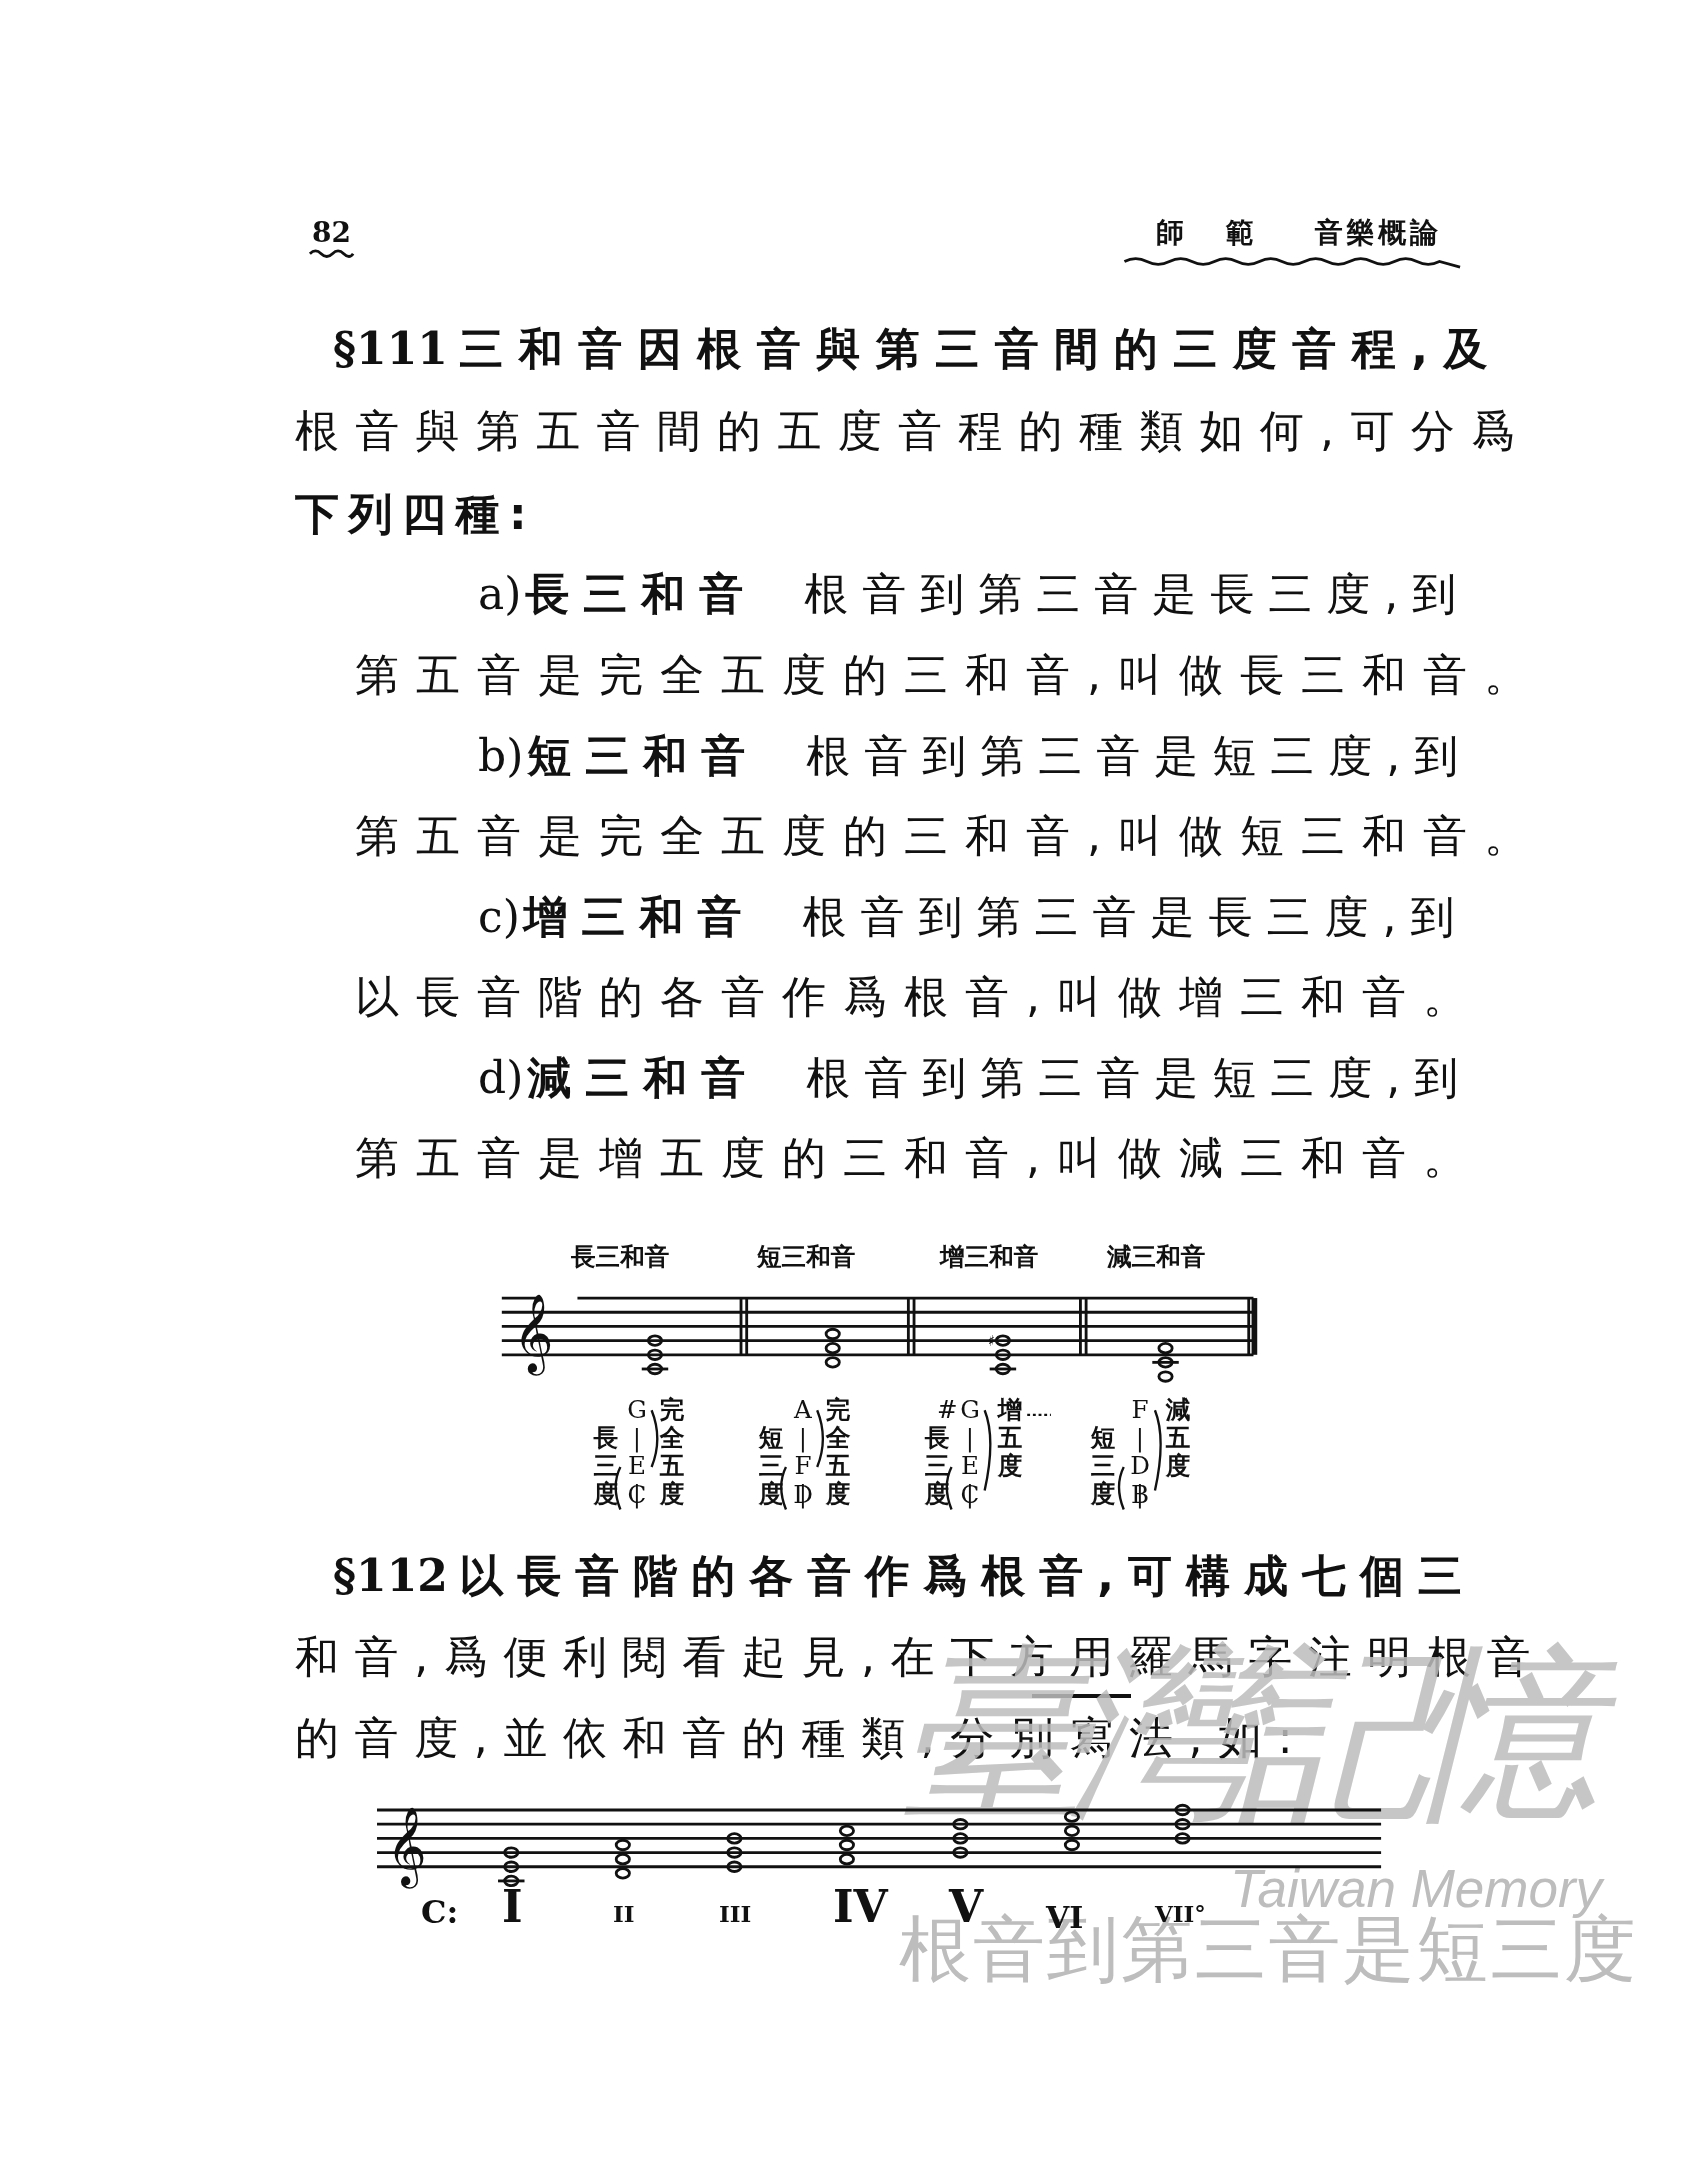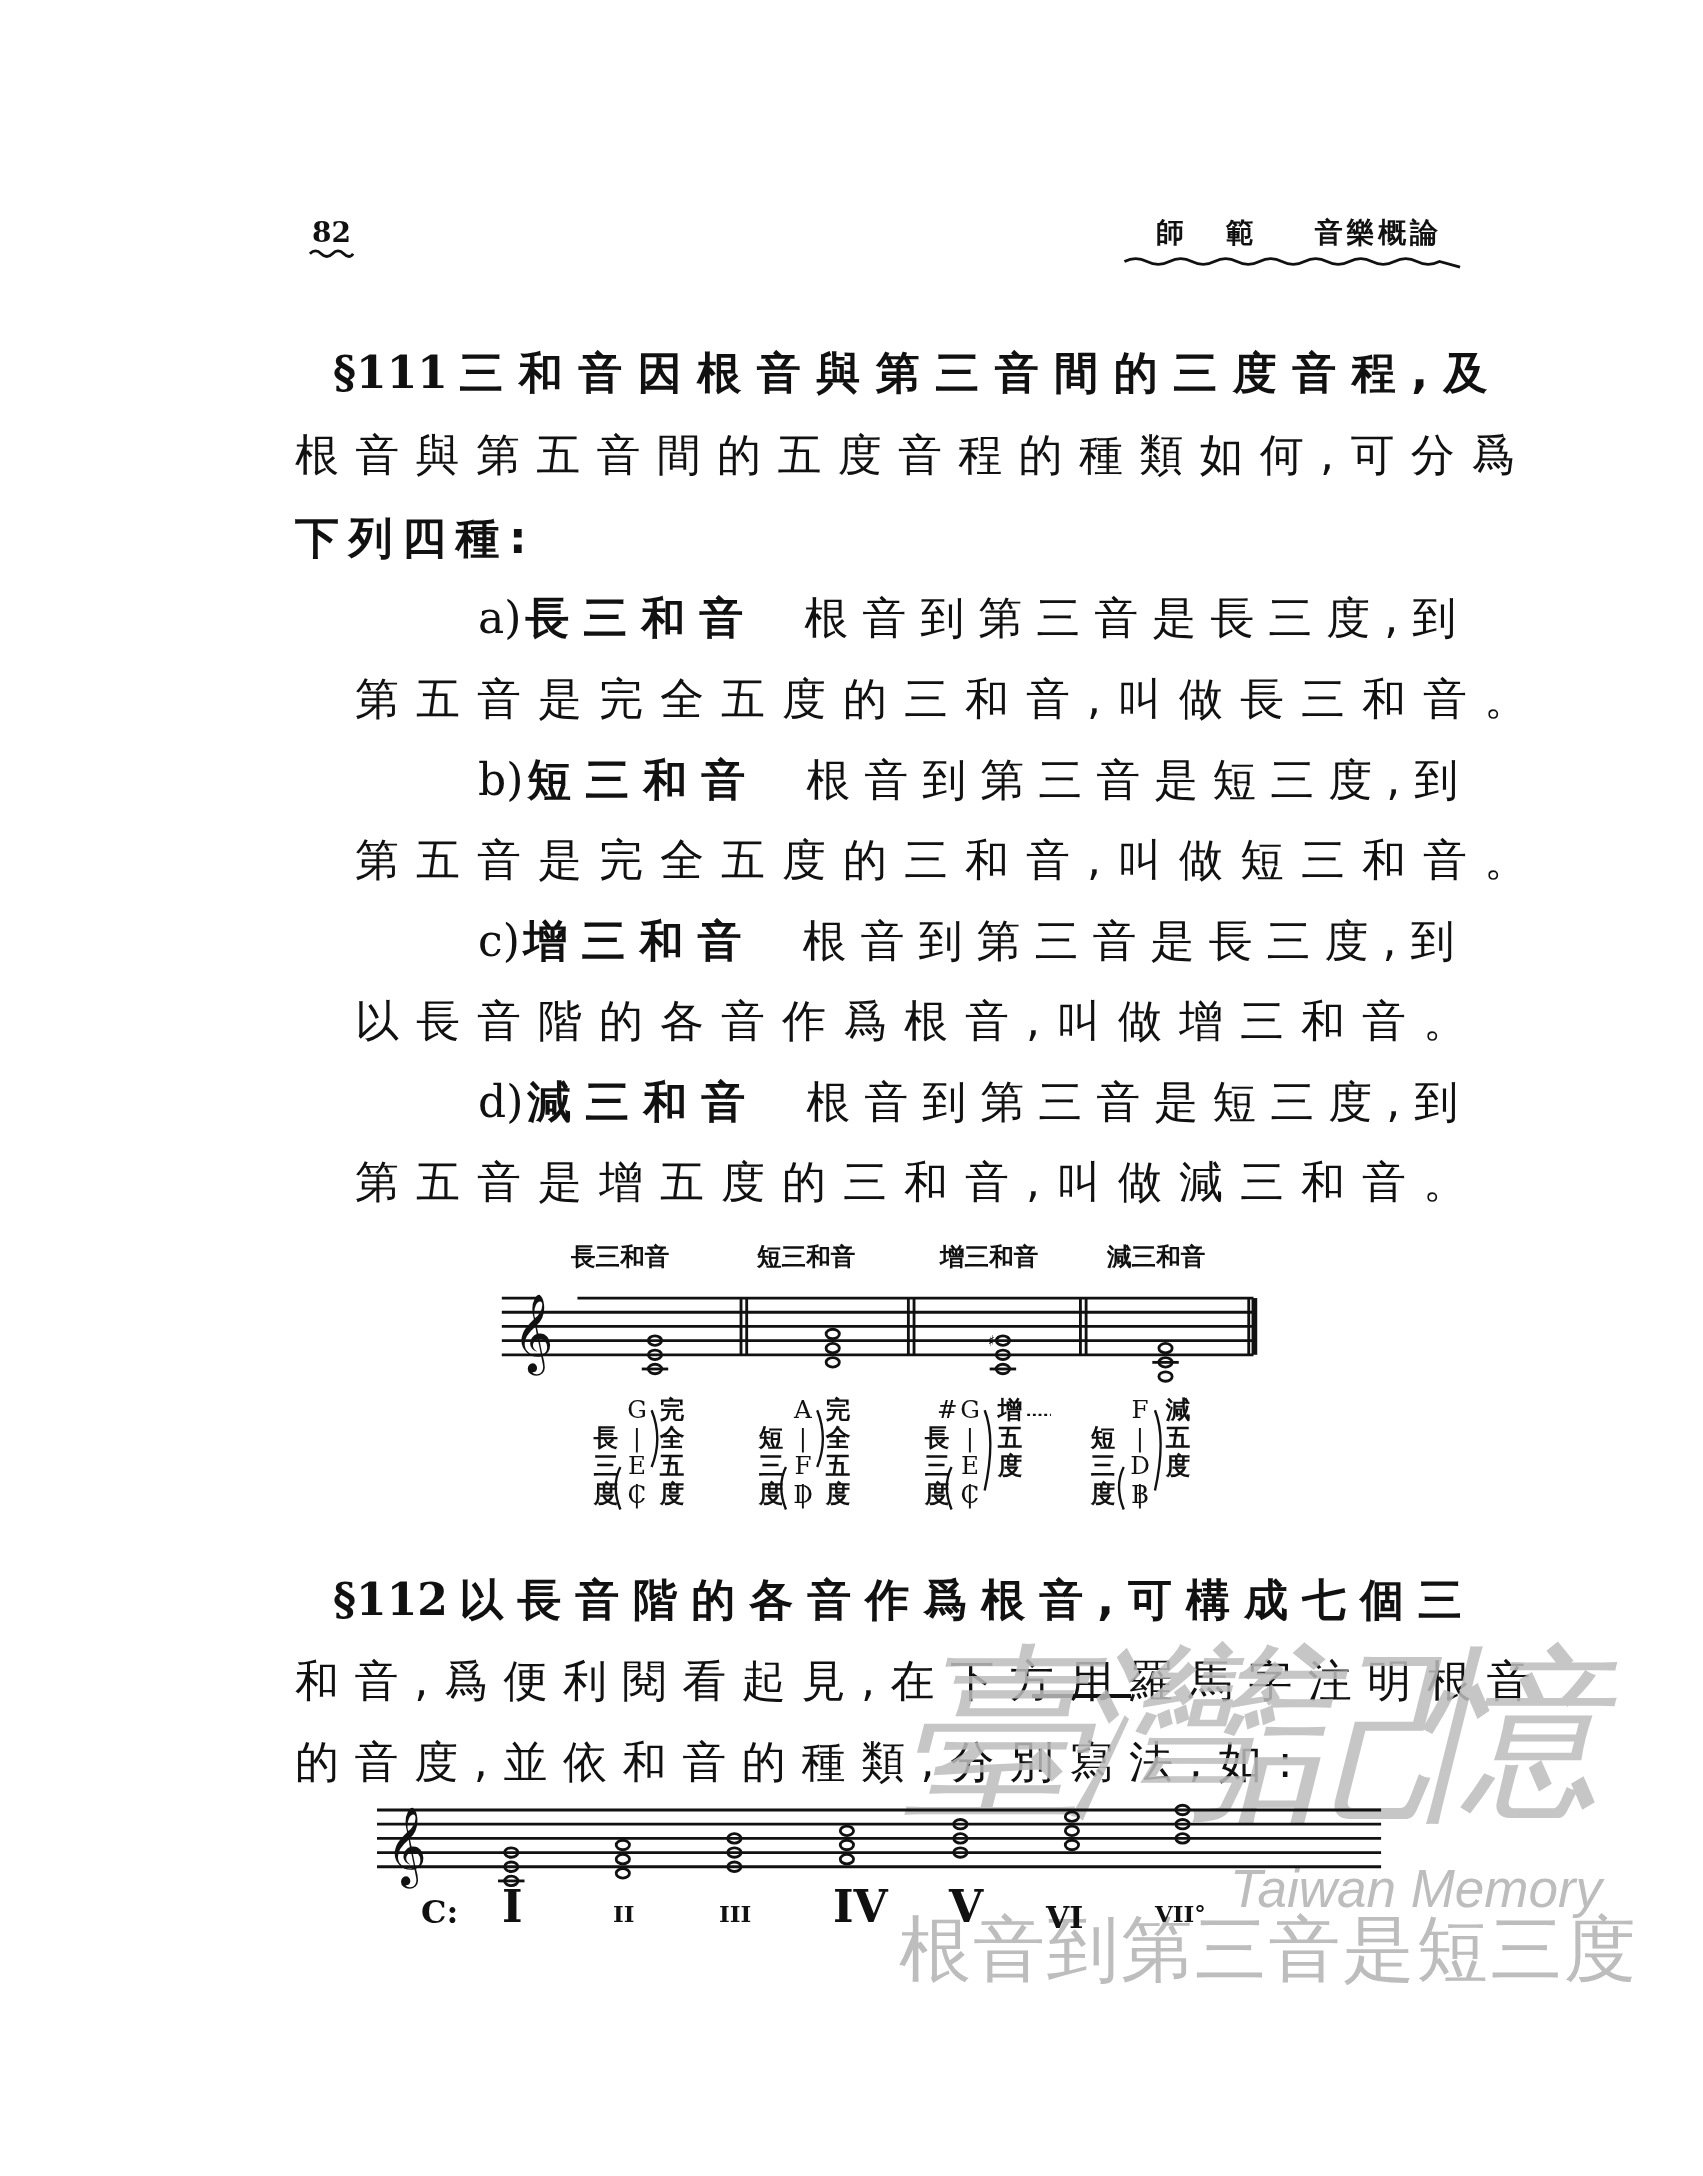--- a/index.html
+++ b/index.html
@@ -2,21 +2,21 @@
 <html style="font-size:15px"><head>
 <meta charset="utf-8">
 <style>
   html, body { margin:0; padding:0; }
   body { width:1703px; height:2177px; background:#ffffff; position:relative; overflow:hidden;
          font-family:"DejaVu Serif", "Liberation Serif", serif; color:#111; }
   .abs { position:absolute; }
   .pagenum { left:312px; top:216px; font-size:28px; font-weight:bold; font-family:"DejaVu Serif", serif; }
   .runhead { left:1140px; top:214px; font-size:28px; font-weight:bold; letter-spacing:3.8px; font-family:"DejaVu Sans", sans-serif;margin-left:16px; }
   .runhead .gap { display:inline-block; width:38px; }
-  .line { position:absolute; font-size:44px; white-space:nowrap; line-height:57px; font-family:"DejaVu Sans", sans-serif;margin-top:24px; }
+  .line { position:absolute; font-size:44px; white-space:nowrap; line-height:57px; font-family:"DejaVu Sans", sans-serif; }
   .just { letter-spacing:15.5px; }
   .bold { font-weight:bold; }
   .sec { font-family:"DejaVu Serif", serif; font-weight:bold; letter-spacing:0; margin-right:11.4px; }
   .lbl { font-family:"DejaVu Serif", serif; font-weight:normal; letter-spacing:0; margin-right:3.8px; }
   .mus-label { position:absolute; font-size:24.6px; font-family:"DejaVu Sans", sans-serif; font-weight:bold; white-space:nowrap; }
   .note-col { position:absolute; font-size:24.6px; line-height:28px; text-align:center; font-family:"DejaVu Serif", serif; }
   .vert { position:absolute; font-size:24.6px; line-height:28px; width:28px; text-align:center; font-family:"DejaVu Sans", sans-serif; font-weight:bold; }
   .roman { position:absolute; font-family:"DejaVu Serif", serif; font-weight:bold; }
   .wm { position:absolute; color:#bdbdbd; white-space:nowrap; }
   .wm-cal { font-family:"DejaVu Serif", serif; font-size:189px; font-style:italic; letter-spacing:-19px; opacity:.85; }

